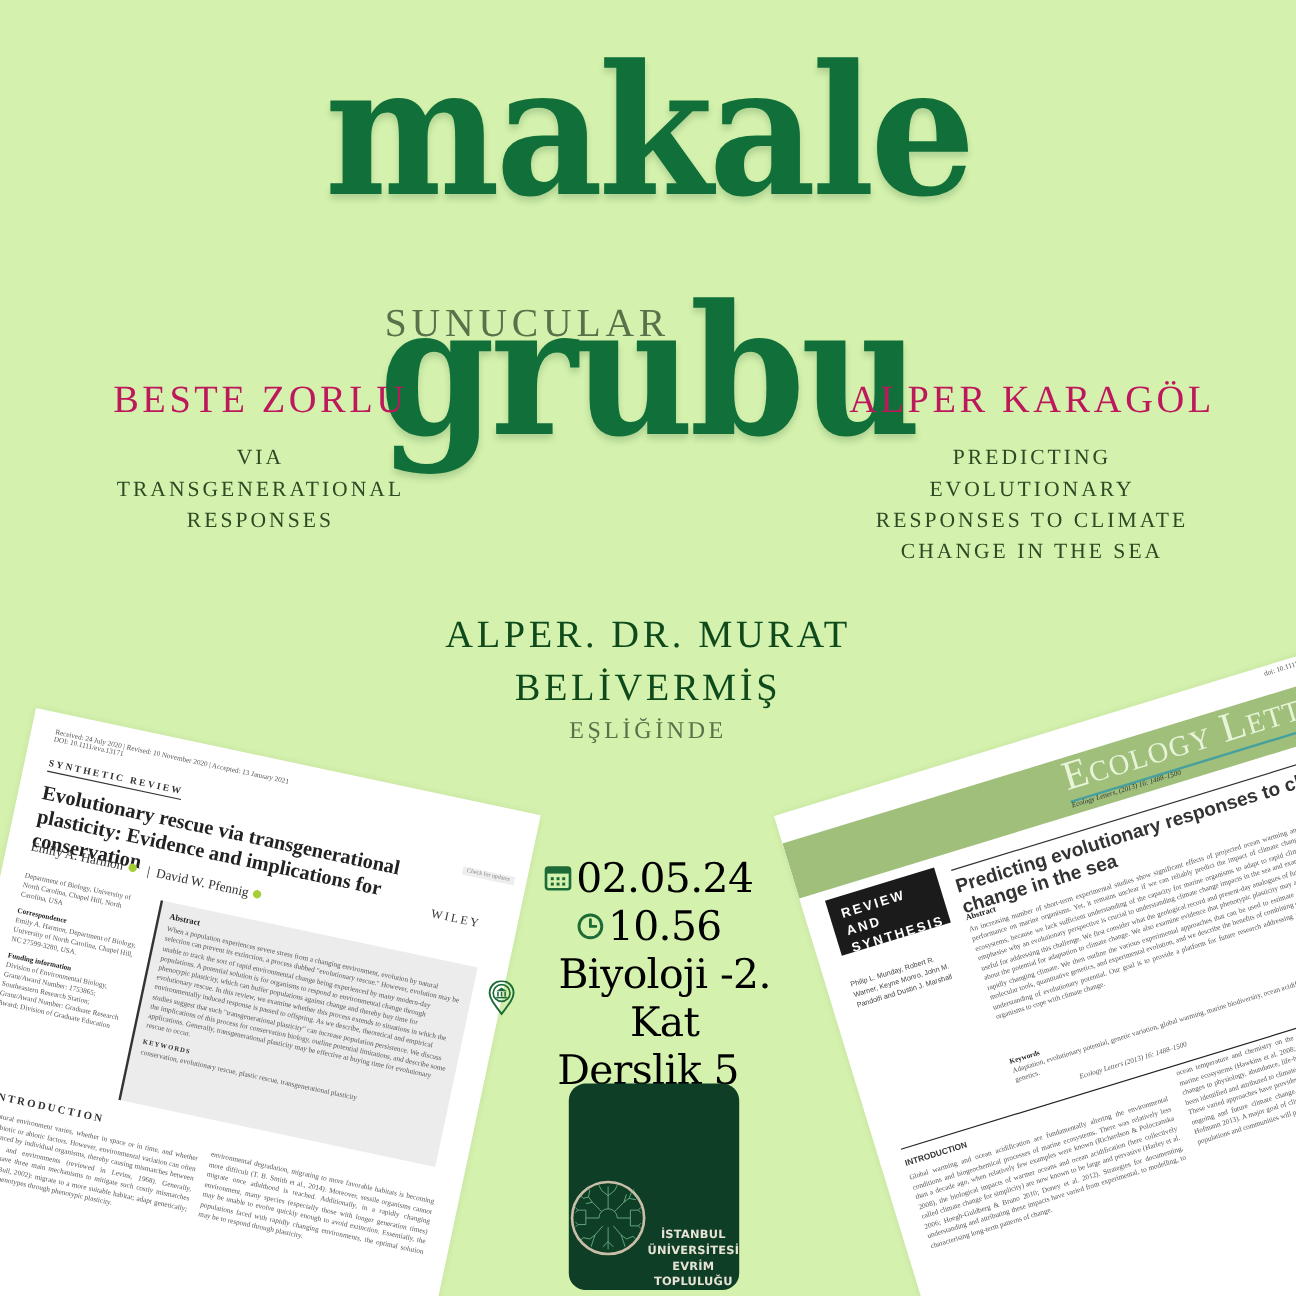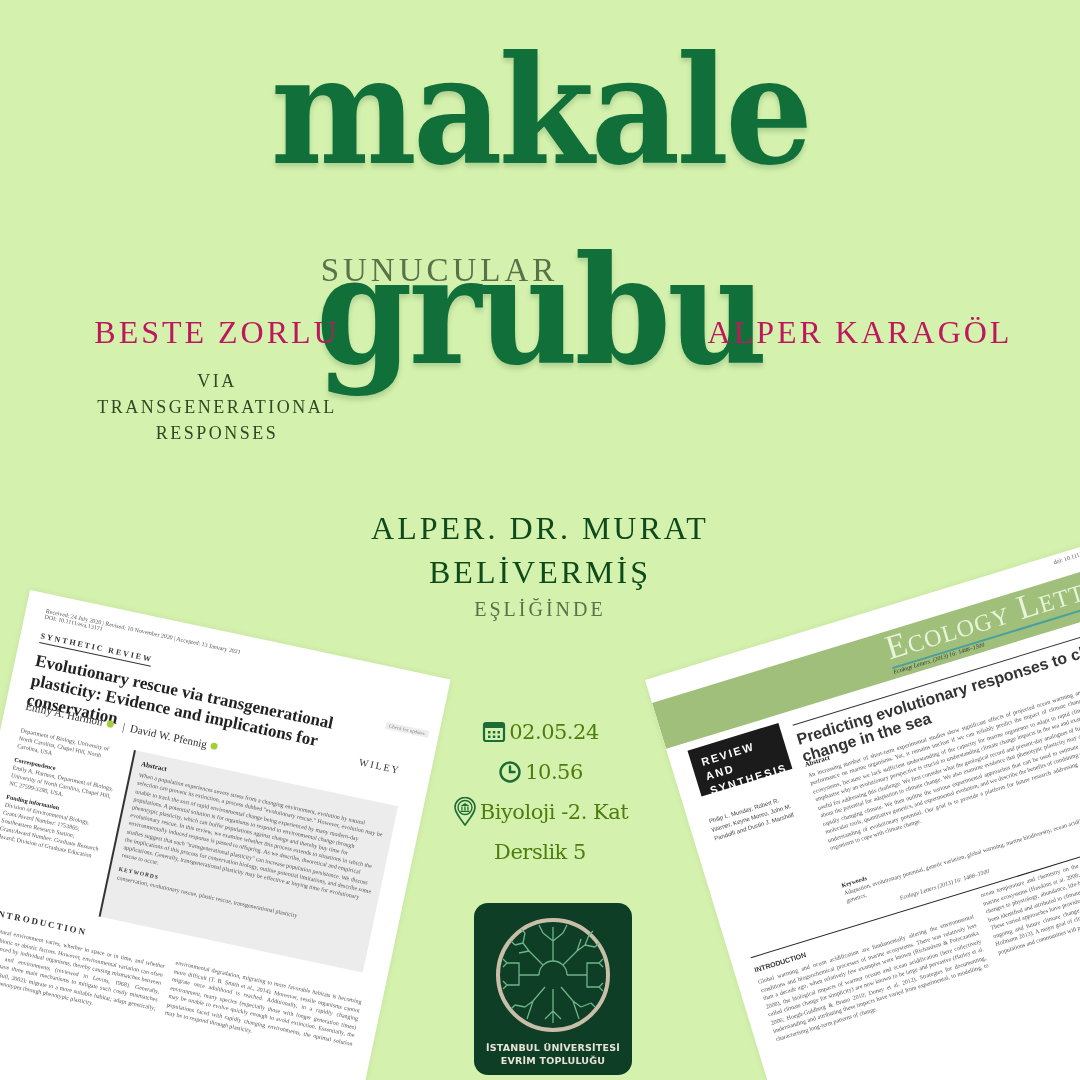--- a/index.html
+++ b/index.html
@@ -108,31 +108,31 @@
   .p2-rule { position: absolute; left: 20px; right: 20px; top: 296px; border-top: 1.5px solid #222; }
   .p2-intro { position: absolute; left: 20px; top: 306px; font-family: "Liberation Sans", sans-serif; font-size: 7px; font-weight: bold; color: #333; }
   .p2-col { position: absolute; top: 318px; width: 225px; font-size: 6px; line-height: 8.5px; color: #555; text-align: justify; }
   .p2-col.c1 { left: 20px; }
   .p2-col.c2 { left: 258px; top: 300px; }
 
   
   .event { position: absolute; left: 405px; top: 712px; width: 270px; text-align: center; }
   .event .row {
     font-family: "DejaVu Serif", serif;
-    font-size: 21px; color: #4d7c0f; line-height: 40px;
+    font-size: 34px; color: #000000; line-height: 40px;
     display: flex; justify-content: center; align-items: center; gap: 2px;
     letter-spacing: -0.5px;
   }
   .event .icon { display: inline-flex; width: 26px; height: 26px; align-items: center; justify-content: center; }
 
   
   .logo {
-    position: absolute; left: 474px; top: 903px; width: 158px; height: 172px;
+    position: absolute; left: 474px; top: 903px; width: 142px; height: 172px;
     background: #0f3e26; border-radius: 14px;
-    display: flex; flex-direction: column; align-items: center;
+    display: flex; flex-direction: row; align-items: flex-end;
   }
   .logo svg { margin-top: 12px; }
   .logo .l-text {
     font-family: "DejaVu Sans", sans-serif; font-weight: bold;
     color: #e7e3d6; font-size: 9.5px; line-height: 13px; text-align: center;
     margin-top: 6px; letter-spacing: 0.2px;
   }
   .logo .l-text span { display: block; }
 </style>
 </head>
@@ -146,20 +146,26 @@
   <div class="name">BESTE ZORLU</div>
   <div class="topic">
     <span>VIA</span>
     <span>TRANSGENERATIONAL</span>
     <span>RESPONSES</span>
   </div>
 </div>
 
 <div class="presenter right">
   <div class="name">ALPER KARAGÖL</div>
+  <div class="topic">
+    <span>PREDICTING</span>
+    <span>EVOLUTIONARY</span>
+    <span>RESPONSES TO CLIMATE</span>
+    <span>CHANGE IN THE SEA</span>
+  </div>
 </div>
 
 <div class="advisor">
   <div class="a-name">
     <span>ALPER. DR. MURAT</span>
     <span>BELİVERMİŞ</span>
   </div>
   <div class="with">EŞLİĞİNDE</div>
 </div>
 

